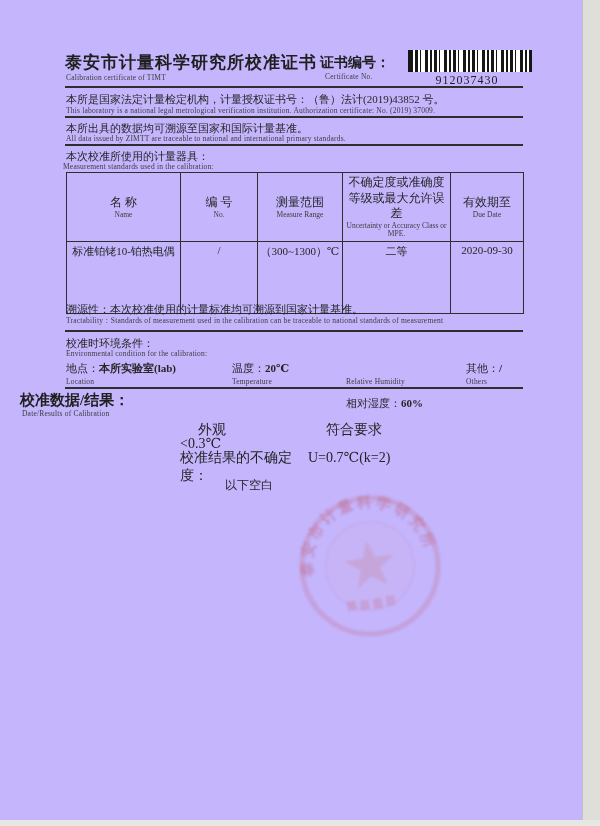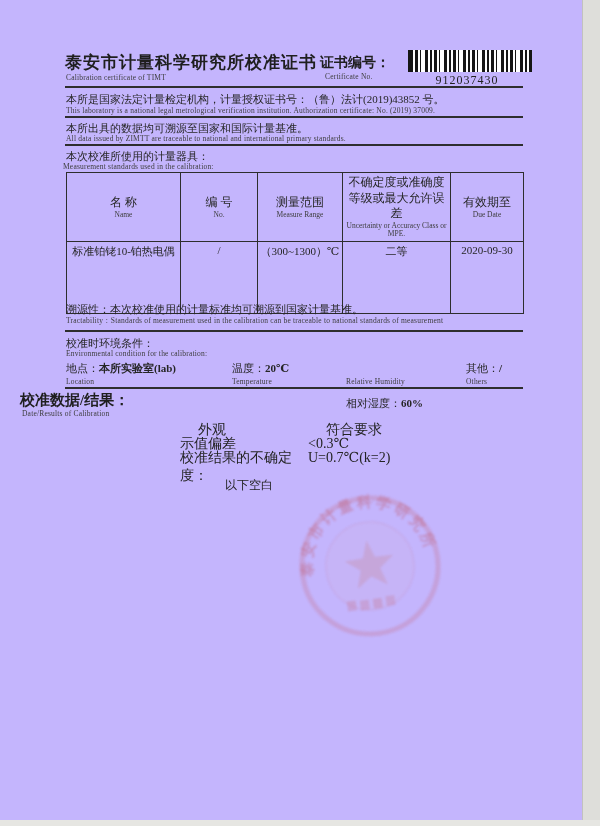--- a/index.html
+++ b/index.html
@@ -130,21 +130,20 @@
   <div class="rule" style="left:65px;top:387px;width:458px;height:2px;"></div>
 
   <div class="abs cn" style="left:20px;top:391px;font-size:15px;font-weight:700;color:#1f1f1f;">校准数据/结果：</div>
   <div class="abs en-small" style="left:22px;top:409px;">Date/Results of Calibration</div>
 
   <div class="res-row" style="top:421px;">
     <span class="res-label" style="padding-left:18px;">外观</span>
     <span class="res-value">符合要求</span>
   </div>
   <div class="res-row" style="top:435px;">
-    <span class="res-label">示值偏差</span>
     <span class="res-value">&lt;0.3℃</span>
   </div>
   <div class="res-row" style="top:449px;">
     <span class="res-label">校准结果的不确定度：</span>
     <span class="res-value">U=0.7℃(k=2)</span>
   </div>
   <div class="abs" style="left:225px;top:477px;font-size:12px;color:#242424;">以下空白</div>
 
   <div class="stamp">
     <svg width="160" height="160" viewBox="0 0 160 160">

